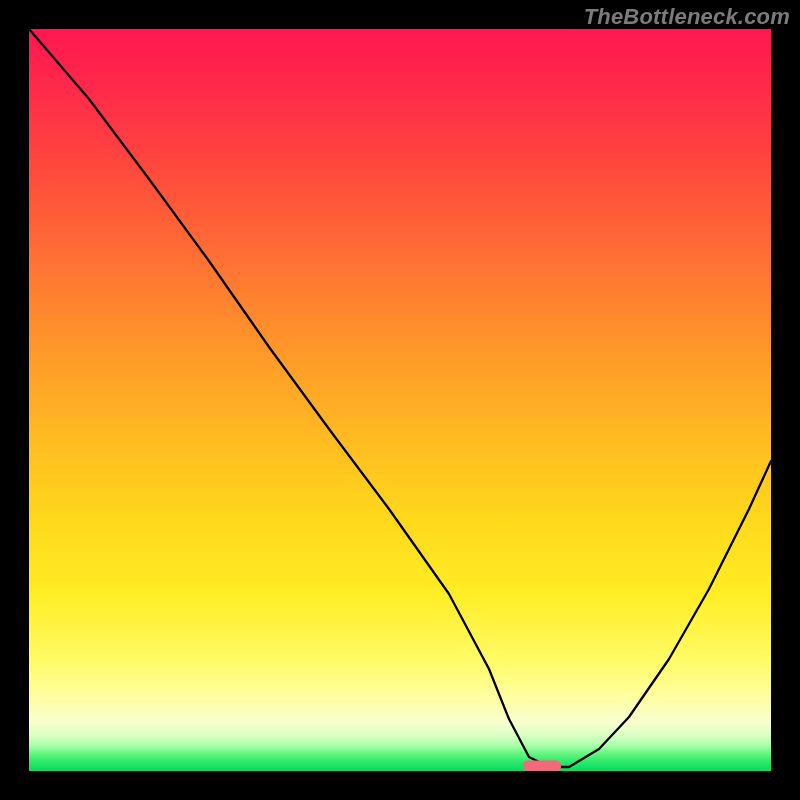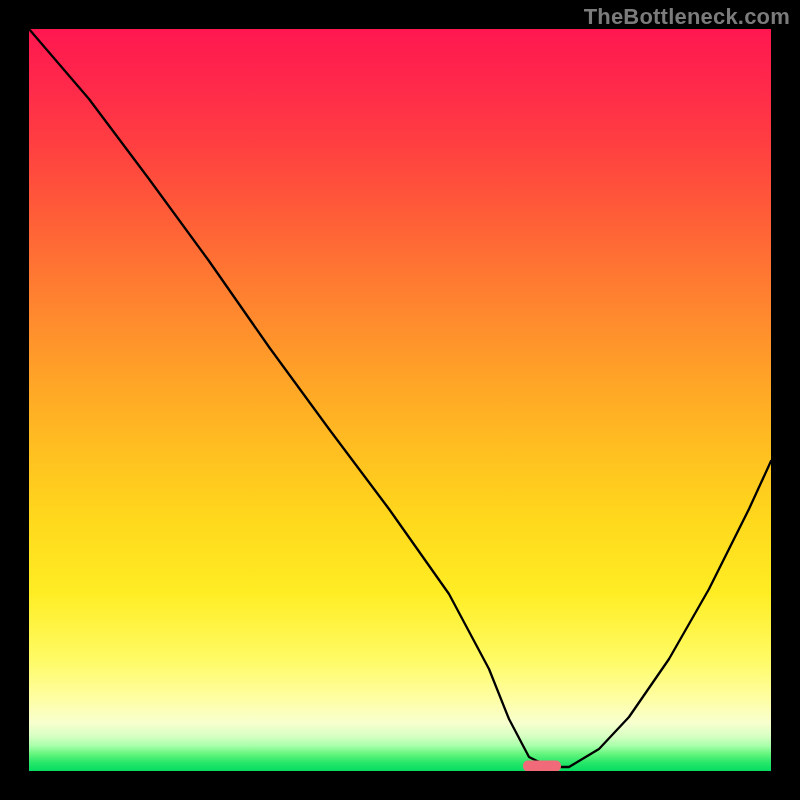--- a/index.html
+++ b/index.html
@@ -9,20 +9,21 @@
     height: 800px;
     background: #000;
     overflow: hidden;
     font-family: Arial, Helvetica, sans-serif;
   }
   .frame {
     position: relative;
     width: 800px;
     height: 800px;
     background: #000;
+    font-style: italic;
   }
   .watermark {
     position: absolute;
     top: 4px;
     right: 10px;
     color: #7b7b7b;
     font-size: 22px;
     font-weight: 600;
     letter-spacing: 0.2px;
     user-select: none;

